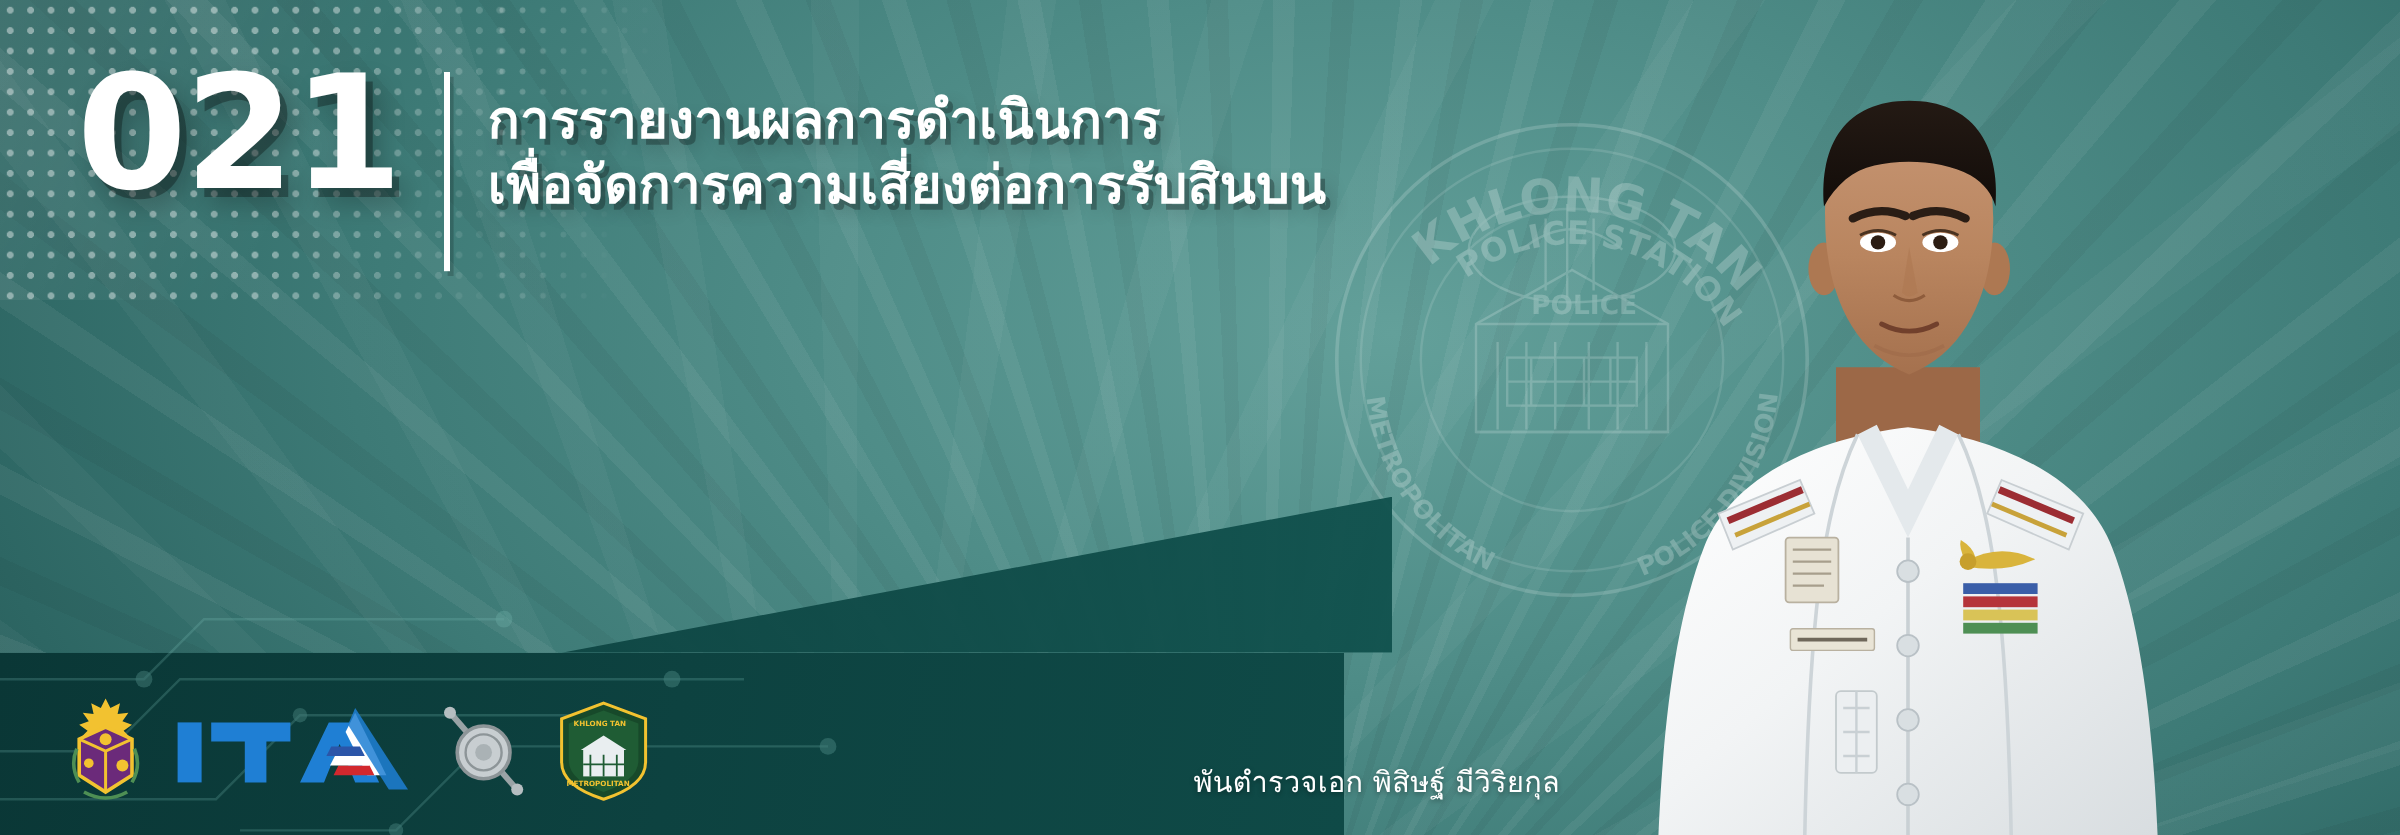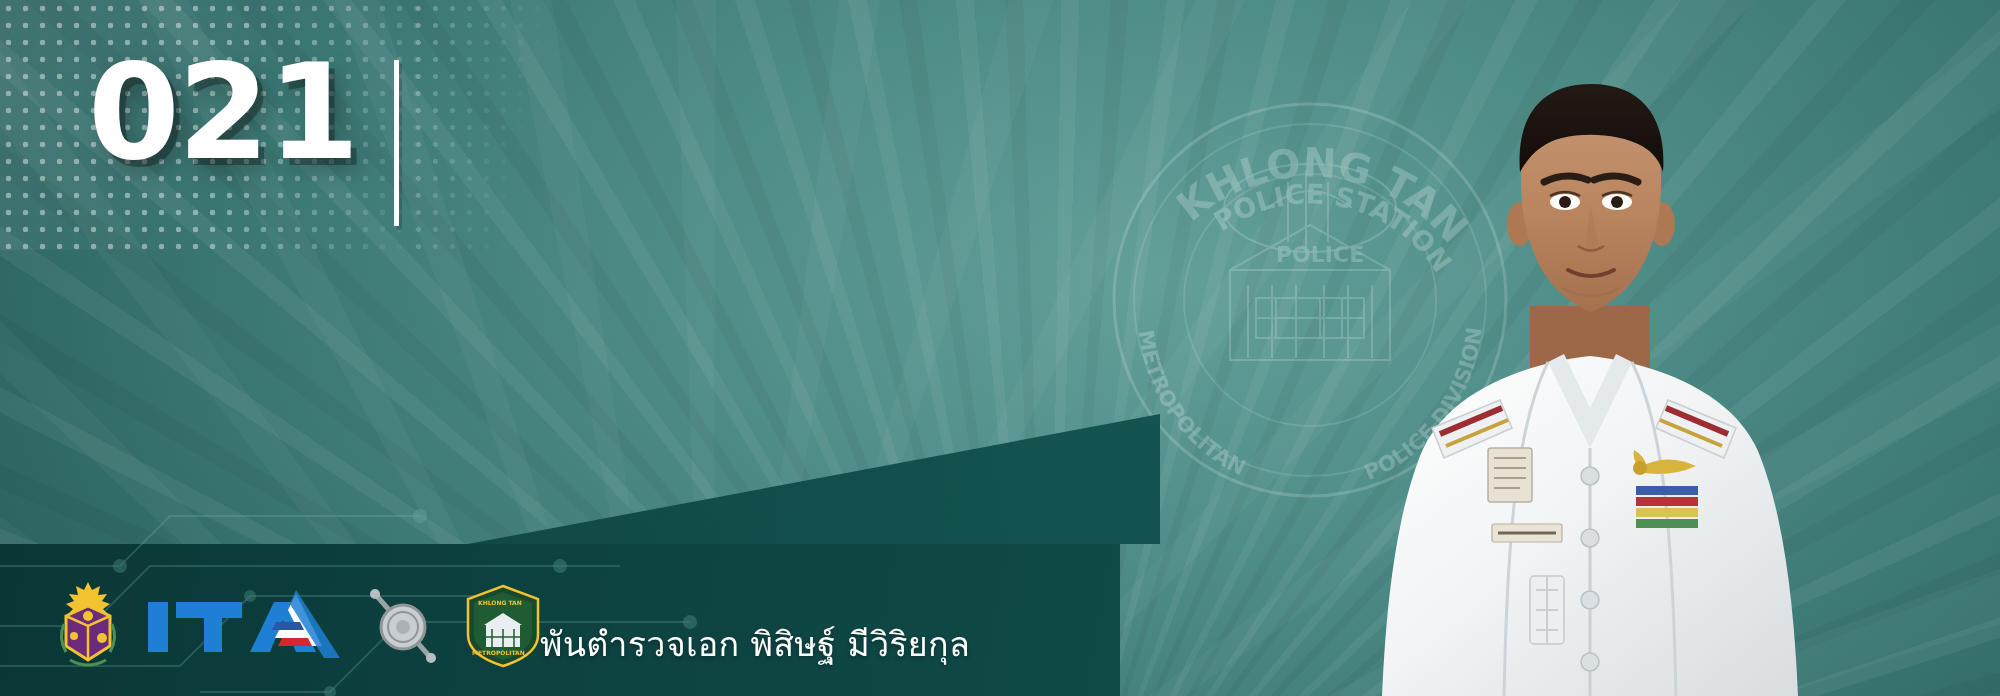--- a/index.html
+++ b/index.html
@@ -66,21 +66,21 @@
             mask-image:linear-gradient(100deg, rgba(0,0,0,.9) 0%, rgba(0,0,0,0) 75%);
   }
   .dots-lowlight{
     position:absolute; left:0; top:0; width:420px; height:250px;
     background:linear-gradient(120deg, rgba(255,255,255,.10) 0%, rgba(255,255,255,0) 60%);
     mix-blend-mode:screen;
   }
 
   
   .headline{
-    position:absolute; left:64px; top:52px; display:flex; align-items:flex-start;margin-left:24px;
+    position:absolute; left:64px; top:52px; display:flex; align-items:flex-start;
   }
   .num{
     font-family:"DejaVu Sans","Liberation Sans",sans-serif;
     font-weight:700; font-size:132px; line-height:.92; letter-spacing:-2px;
     color:#ffffff;
     text-shadow:6px 7px 0 rgba(0,0,0,.30), 10px 12px 22px rgba(0,0,0,.25);
     padding-right:36px;
   }
   .vline{
     width:5px; height:166px; background:#ffffff; margin-top:8px;
@@ -104,22 +104,23 @@
     opacity:.30;
     pointer-events:none;
   }
   .photo{
     position:absolute; left:1380px; bottom:0; width:420px; height:640px;
   }
 
   
   .nameblock{
     position:absolute; left:540px; bottom:28px; width:760px;
+    text-align:right;
     color:#ffffff;
-    font-size:34px; line-height:1.34;
+    font-size:24px; line-height:1.34;
     font-weight:400;
     letter-spacing:.3px;
     text-shadow:0 2px 4px rgba(0,0,0,.35);
   }
   .nameblock .ln{ display:block; white-space:nowrap; }
 
   
   .logos{
     position:absolute; left:52px; bottom:24px;
     display:flex; align-items:center; gap:22px;
@@ -188,20 +189,24 @@
       <circle cx="560" cy="70" r="7"></circle>
       <circle cx="690" cy="126" r="7"></circle>
       <circle cx="250" cy="100" r="6"></circle>
       <circle cx="330" cy="196" r="6"></circle>
     </g>
   </svg>
 
   <div class="headline">
     <div class="num">021</div>
     <div class="vline"></div>
+    <div class="title">
+      <span>การรายงานผลการดำเนินการ</span>
+      <span>เพื่อจัดการความเสี่ยงต่อการรับสินบน</span>
+    </div>
   </div>
 
   <svg class="photo" viewBox="0 0 420 640">
     <defs>
       <linearGradient id="uniformG" x1="0" y1="0" x2="1" y2="1">
         <stop offset="0%" stop-color="#ffffff"></stop>
         <stop offset="45%" stop-color="#f2f4f5"></stop>
         <stop offset="100%" stop-color="#d8dde0"></stop>
       </linearGradient>
       <linearGradient id="skinG" x1="0" y1="0" x2="0" y2="1">

